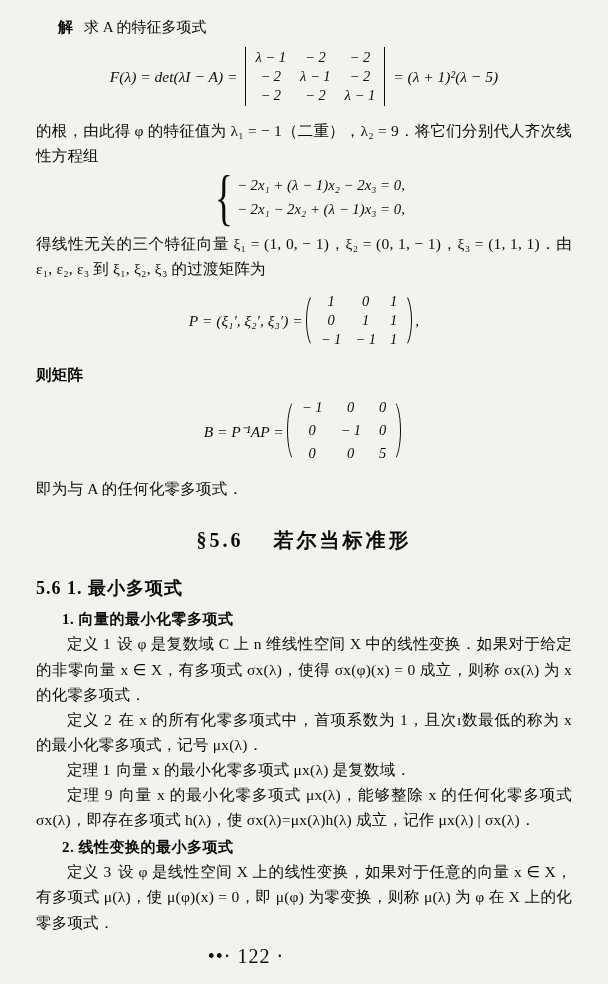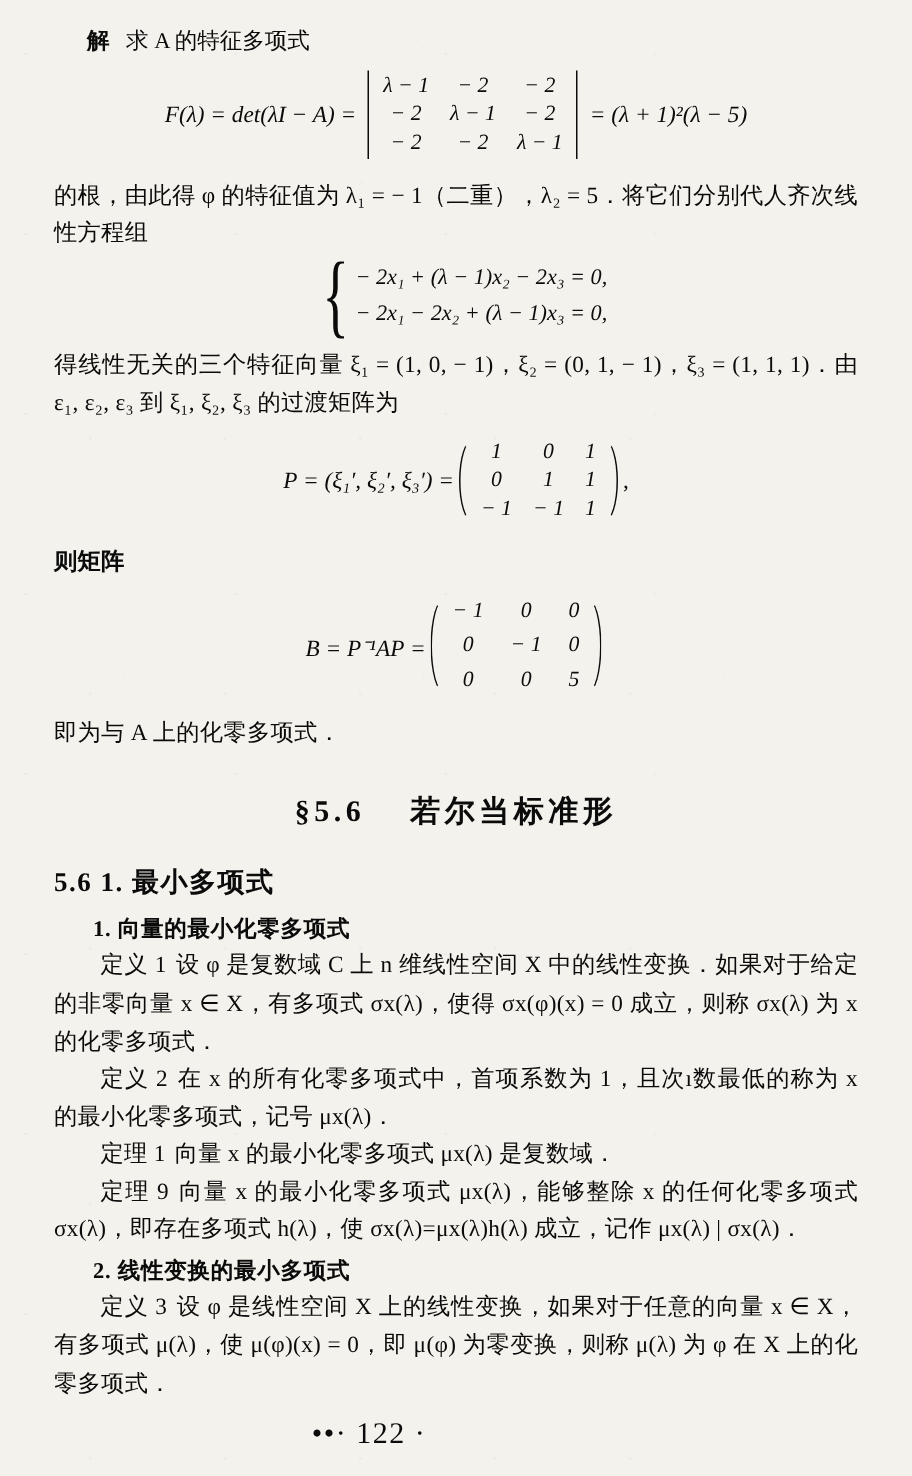--- a/index.html
+++ b/index.html
@@ -205,21 +205,21 @@
           <span>− 2</span>
           <span>− 2</span>
           <span>− 2</span>
           <span>λ − 1</span>
         </span>
         <span class="bar"></span>
       </span>
       <span>= (λ + 1)²(λ − 5)</span>
     </div>
 
-    <p class="para">的根，由此得 φ 的特征值为 λ₁ = − 1（二重），λ₂ = 5．将它们分别代人齐次线性方程组</p>
+    <p class="para">的根，由此得 φ 的特征值为 λ₁ = − 1（二重），λ₂ = 9．将它们分别代人齐次线性方程组</p>
 
     <div class="system">
       <span class="brace">{</span>
       <span class="eqs">
         <span>− 2x₁ + (λ − 1)x₂ − 2x₃ = 0,</span>
         <span>− 2x₁ − 2x₂ + (λ − 1)x₃ = 0,</span>
       </span>
     </div>
 
     <p class="para">得线性无关的三个特征向量 ξ₁ = (1, 0, − 1)，ξ₂ = (0, 1, − 1)，ξ₃ = (1, 1, 1)．由 ε₁, ε₂, ε₃ 到 ξ₁, ξ₂, ξ₃ 的过渡矩阵为</p>
@@ -258,21 +258,21 @@
           <span>− 1</span>
           <span>0</span>
           <span>0</span>
           <span>0</span>
           <span>5</span>
         </span>
         <span class="paren-r"></span>
       </span>
     </div>
 
-    <p class="para">即为与 A 上的化零多项式．</p>
+    <p class="para">即为与 A 的任何化零多项式．</p>
 
     <h2 class="sec">
       <span>§5.6</span>
       <span style="display:inline-block;width:14px"></span>
       <span>若尔当标准形</span>
     </h2>
 
     <h3 class="sub-sec">5.6 1. 最小多项式</h3>
 
     <div class="num-head">1. 向量的最小化零多项式</div>

